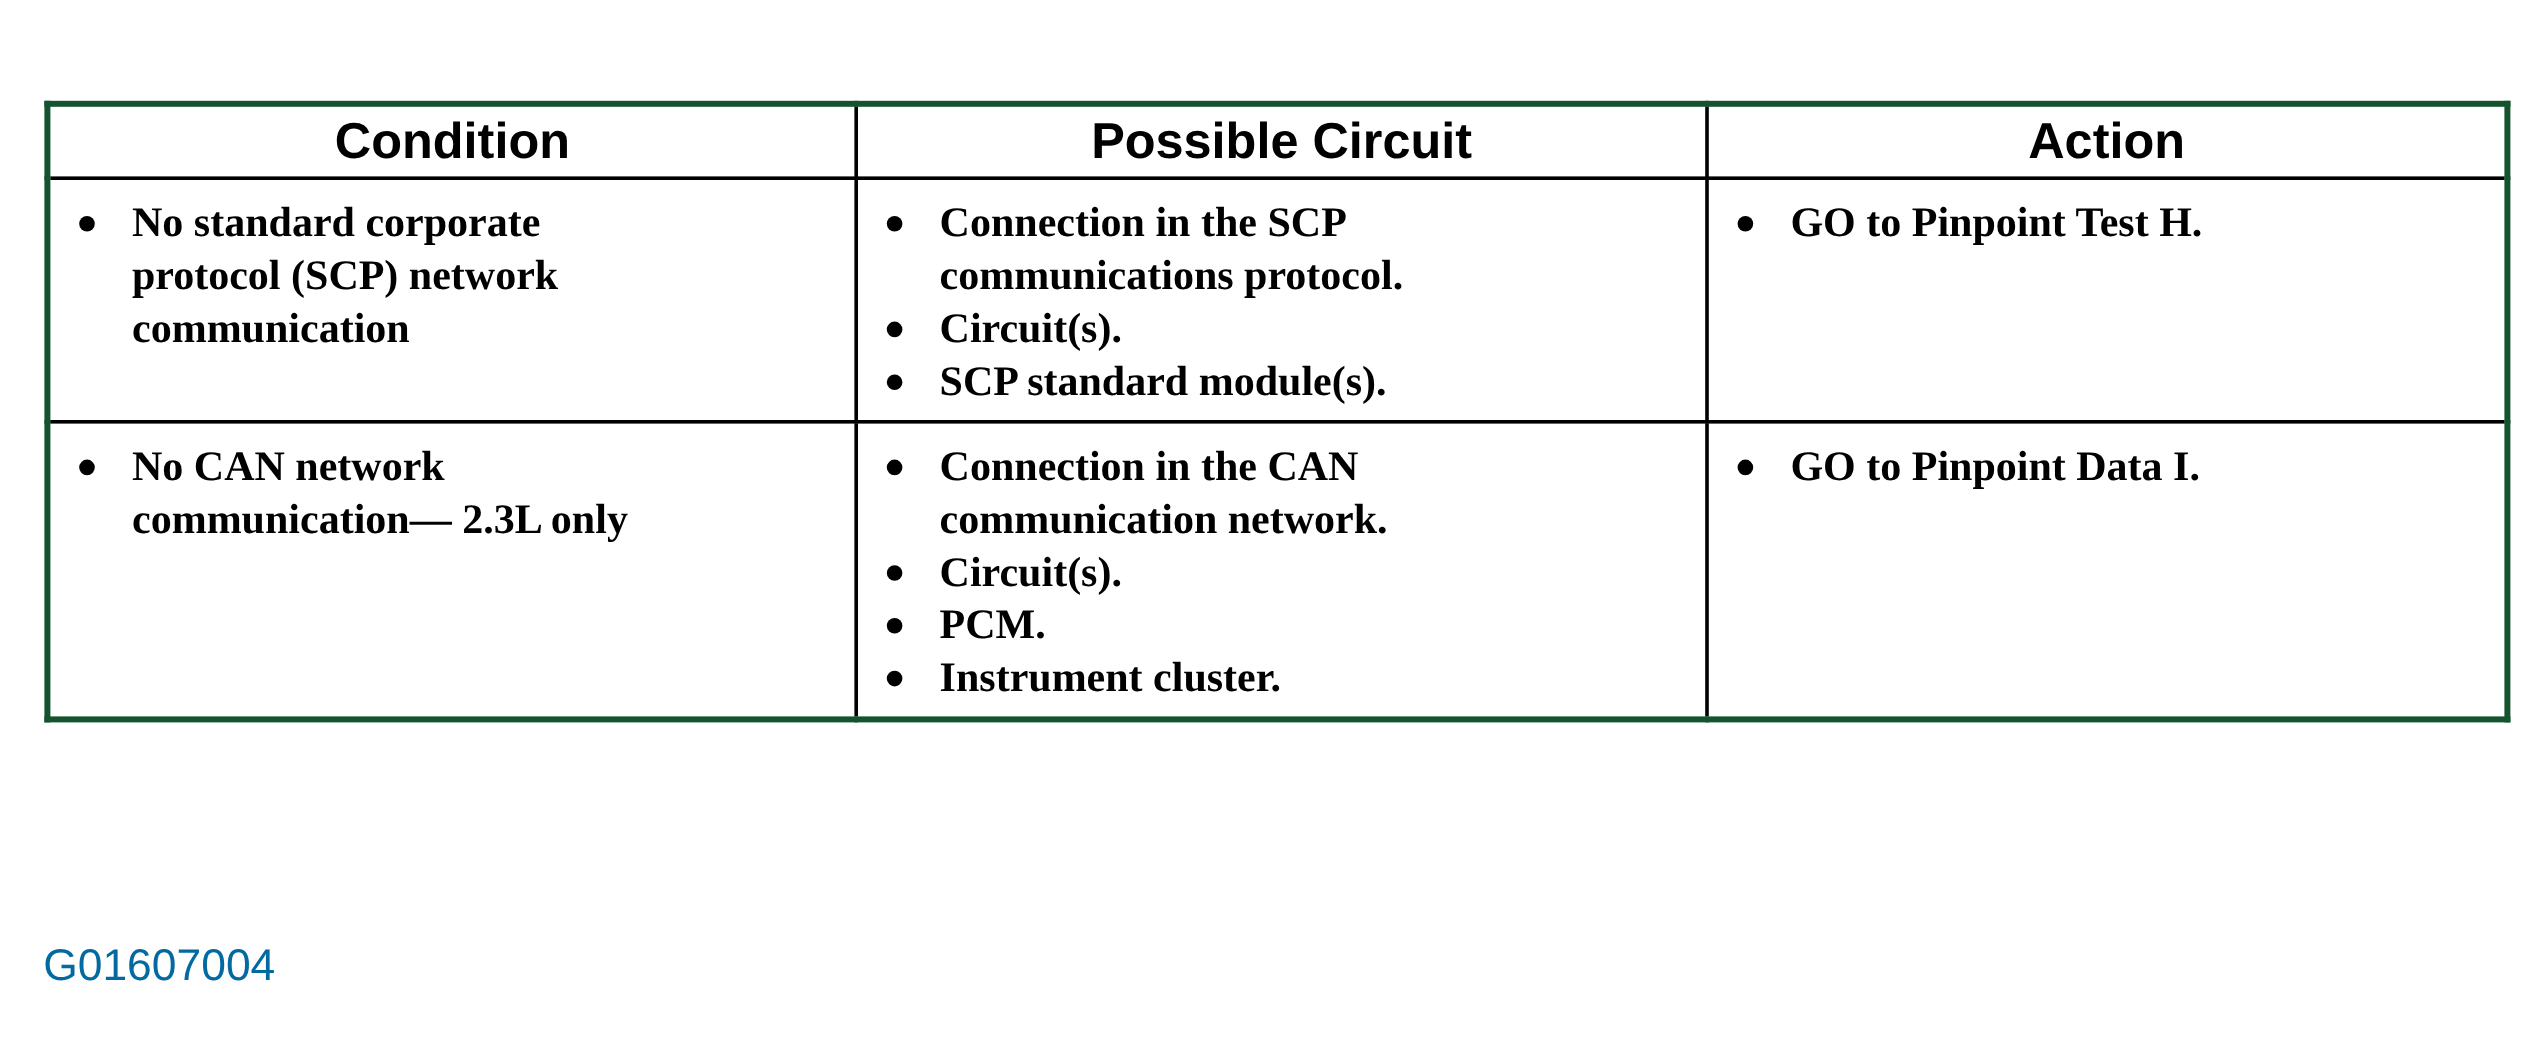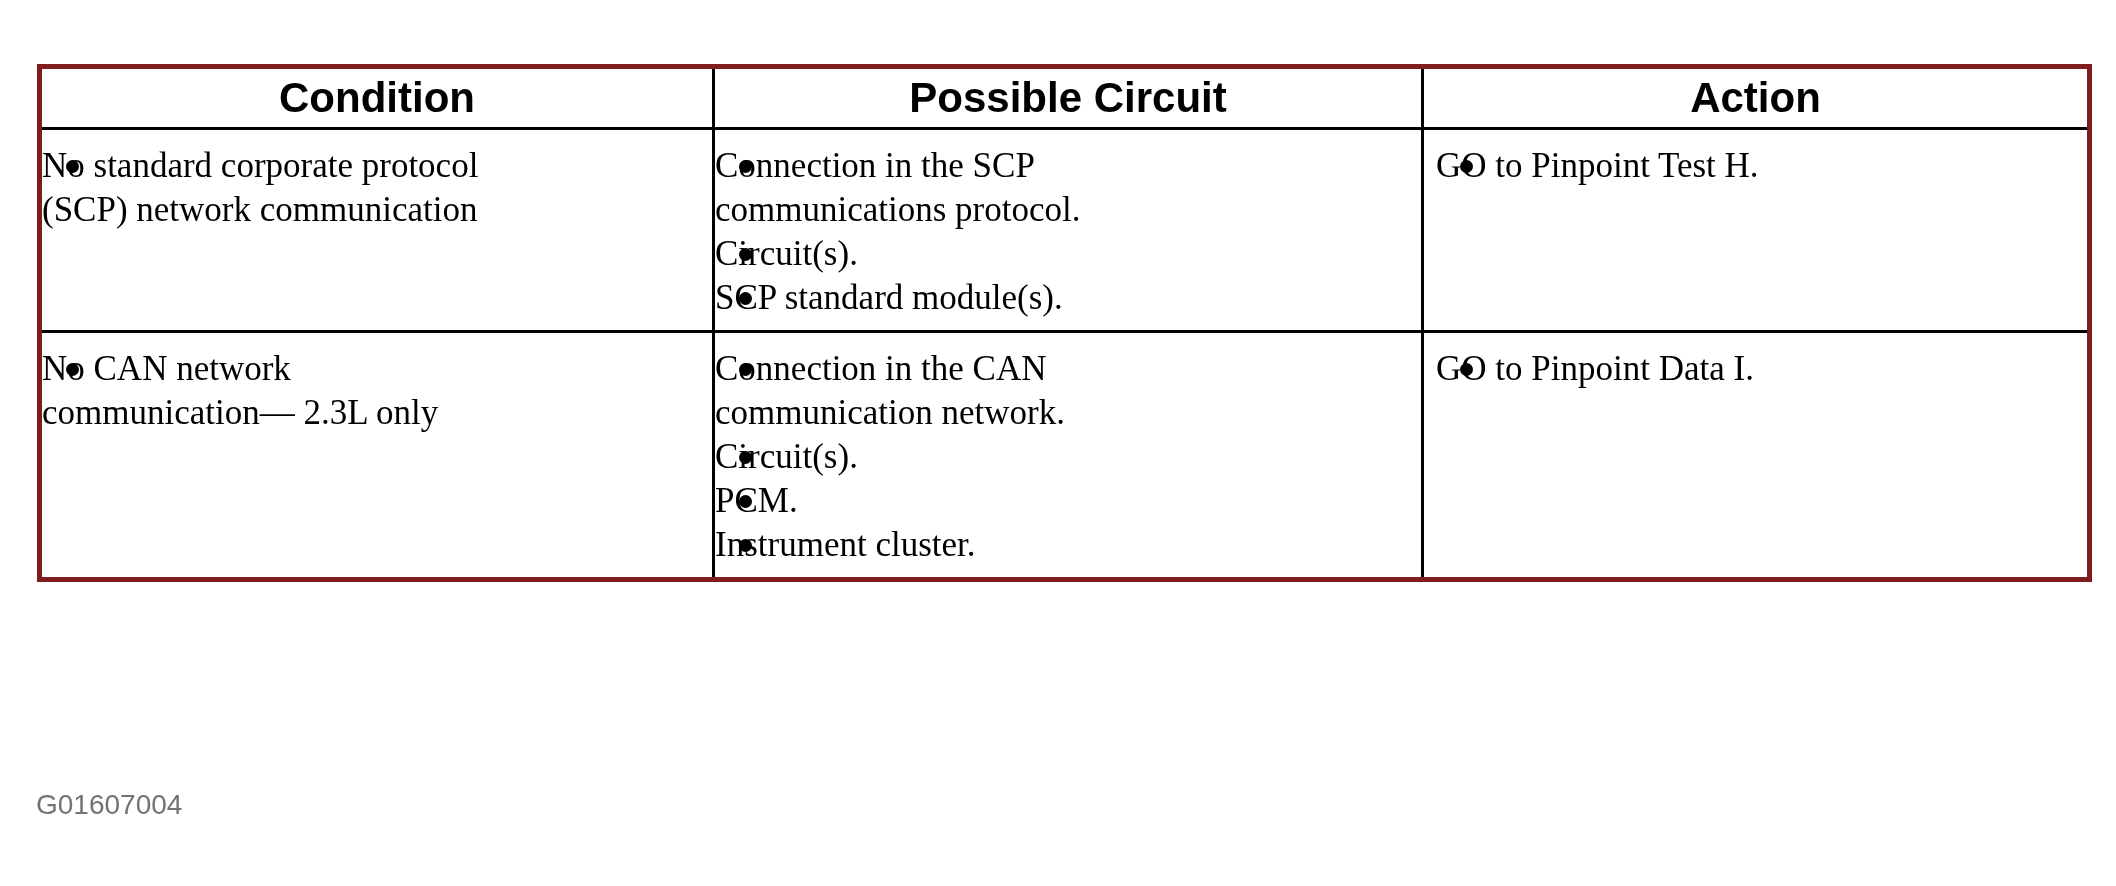--- a/index.html
+++ b/index.html
@@ -16,25 +16,25 @@
     color: #000000;
   }
   .page {
     position: absolute;
     inset: 0;
     background: #ffffff;
   }
   table.diag-table {
     position: absolute;
     left: 37px;
-    top: 64px;
+    top: 84px;
     width: 2050px;
     border-collapse: collapse;
     table-layout: fixed;
-    border: 5px solid #7f1d1d;
+    border: 5px solid #14532d;
   }
   col.c1 { width: 674px; }
   col.c2 { width: 709px; }
   col.c3 { width: 667px; }
   .diag-table th,
   .diag-table td {
     border: 3px solid #000000;
     padding: 0;
     vertical-align: top;
   }
@@ -51,44 +51,46 @@
     vertical-align: middle;
     letter-spacing: 0px;
   }
   .diag-table td ul {
     list-style: none;
     margin: 0;
     padding: 14px 10px 10px 0;
   }
   .diag-table td li {
     position: relative;
+    padding-left: 68px;
     font-size: 35px;
     line-height: 44px;
+    font-weight: bold;
   }
   .diag-table td li::before {
     content: "";
     position: absolute;
     left: 24px;
     top: 16px;
     width: 13px;
     height: 13px;
     background: #000000;
     border-radius: 50%;
   }
   .diag-table td:nth-child(1) li { max-width: 470px; }
   .diag-table td:nth-child(2) li { max-width: 520px; }
-  .diag-table td:nth-child(3) li { max-width: 600px; margin-left: 12px; }
+  .diag-table td:nth-child(3) li { max-width: 600px; }
   .caption {
     position: absolute;
     left: 36px;
     top: 789px;
     font-family: "Liberation Sans", "DejaVu Sans", sans-serif;
-    font-size: 28px;
+    font-size: 37px;
     line-height: 32px;
-    color: #737373;
+    color: #0369a1;
     text-align: center;
   }
 </style>
 </head>
 <body>
 
 <div class="page">
 
   <table class="diag-table">
     <colgroup>

